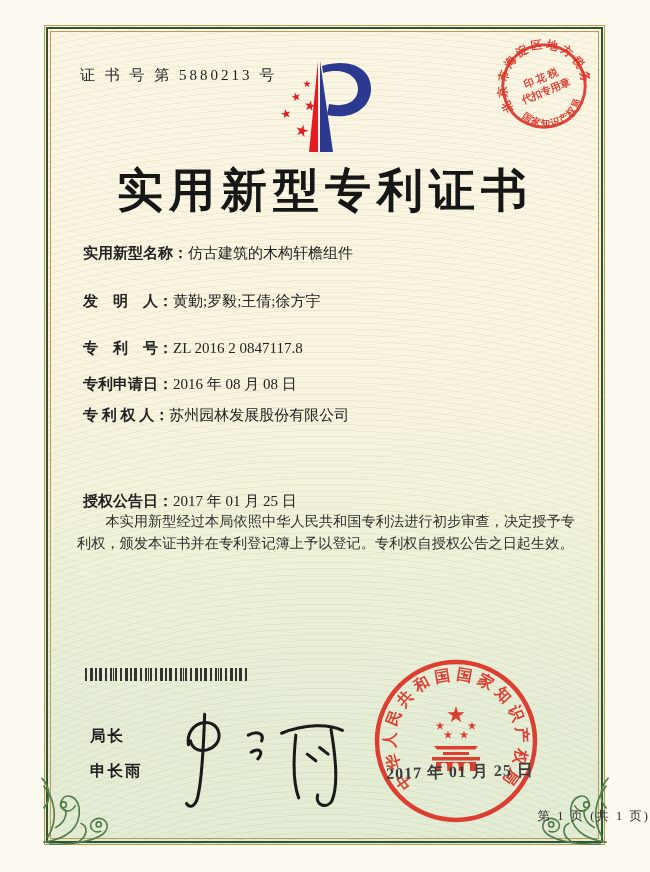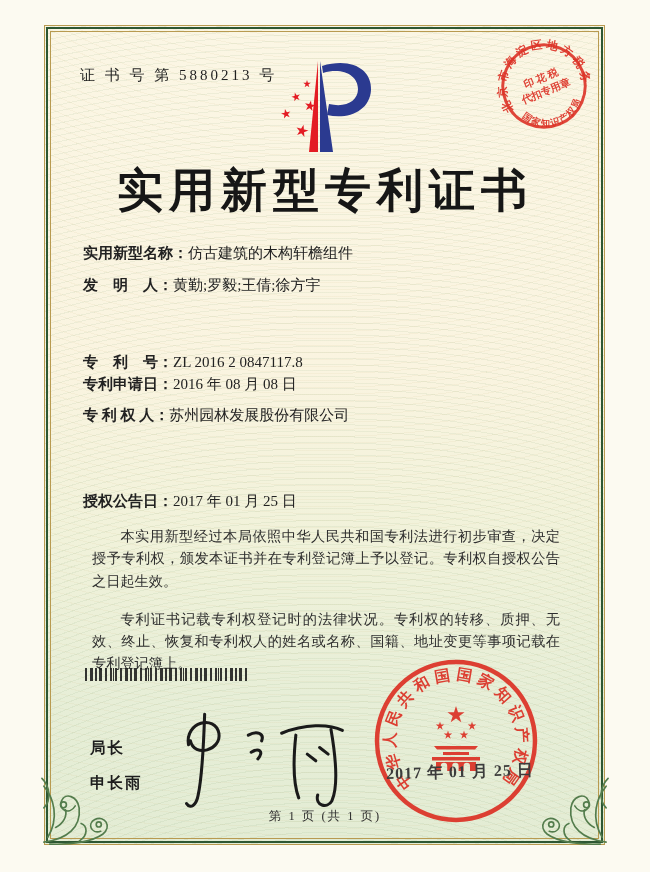--- a/index.html
+++ b/index.html
@@ -29,43 +29,43 @@
   }
   
   .row{position:absolute;left:83px;font-size:15px;white-space:nowrap;}
   .row .lbl{font-weight:bold;color:#222;}
   .row .val{color:#222;}
   
   .body-text{
     position:absolute;left:76px;top:509px;width:500px;
     font-size:14.2px;line-height:22.3px;text-align:justify;color:#2e2e2e;
   }
-  .body-text p{margin:16px;text-indent:2em;}
+  .body-text p{margin:1px;text-indent:2em;}
   
   .barcode{
     position:absolute;left:85px;top:668px;width:164px;height:13px;
     background-image:
       repeating-linear-gradient(90deg,#1b1b1b 0 2px,transparent 2px 5px),
       repeating-linear-gradient(90deg,#1b1b1b 0 1px,transparent 1px 7px);
     opacity:.88;
   }
   .official{position:absolute;left:90px;top:726px;font-size:15.5px;font-weight:bold;color:#1d1d1d;}
-  .official div{margin-bottom:14px;letter-spacing:2px;margin-top:12px;}
+  .official div{margin-bottom:14px;letter-spacing:2px;}
   .signature{position:absolute;left:160px;top:702px;width:190px;height:110px;}
   .seal-main{position:absolute;left:370px;top:655px;width:172px;height:172px;}
   .seal-date{
     position:absolute;left:386px;top:762px;font-size:16px;font-weight:bold;
     letter-spacing:1px;color:#3c3c3c;transform:rotate(-1.5deg);white-space:nowrap;
   }
   .seal-tax{position:absolute;left:495px;top:37px;width:98px;height:98px;transform:rotate(-22deg);}
   .flourish{position:absolute;width:98px;height:98px;}
   .flourish.bl{left:38px;top:749px;}
   .flourish.br{left:514px;top:749px;transform:scaleX(-1);}
   .footer{
-    position:absolute;left:0;top:808px;width:100%;text-align:center;
+    position:absolute;left:0;top:808px;width:100%;text-align:right;
     font-size:12.5px;letter-spacing:2px;color:#2f2f2f;
   }
   svg text{font-family:"Liberation Serif","DejaVu Serif",serif;}
 </style>
 </head>
 <body>
 
 <div class="paper"></div>
 <div class="frame"></div>
 
@@ -96,39 +96,38 @@
   </text>
   <text x="50" y="45" text-anchor="middle" font-size="10.5" font-weight="bold" fill="#dc3226" opacity=".92">印 花 税</text>
   <text x="50" y="59" text-anchor="middle" font-size="10.5" font-weight="bold" fill="#dc3226" opacity=".92">代扣专用章</text>
 </svg>
 
 <div class="title">实用新型专利证书</div>
 
 <div class="row" style="top:244px">
   <span class="lbl">实用新型名称：</span><span class="val">仿古建筑的木构轩檐组件</span>
 </div>
-<div class="row" style="top:276px">
+<div class="row" style="top:292px">
   <span class="lbl">发　明　人：</span><span class="val">黄勤;罗毅;王倩;徐方宇</span>
 </div>
-<div class="row" style="top:353px">
+<div class="row" style="top:339px">
   <span class="lbl">专　利　号：</span><span class="val">ZL 2016 2 0847117.8</span>
 </div>
 <div class="row" style="top:375px">
   <span class="lbl">专利申请日：</span><span class="val">2016 年 08 月 08 日</span>
 </div>
 <div class="row" style="top:406px">
   <span class="lbl">专 利 权 人：</span><span class="val">苏州园林发展股份有限公司</span>
 </div>
 <div class="row" style="top:492px">
   <span class="lbl">授权公告日：</span><span class="val">2017 年 01 月 25 日</span>
 </div>
 
 <div class="body-text">
   <p>本实用新型经过本局依照中华人民共和国专利法进行初步审查，决定授予专利权，颁发本证书并在专利登记簿上予以登记。专利权自授权公告之日起生效。</p>
-  <p>专利证书记载专利权登记时的法律状况。专利权的转移、质押、无效、终止、恢复和专利权人的姓名或名称、国籍、地址变更等事项记载在专利登记簿上。</p>
 </div>
 
 <div class="barcode"></div>
 
 <div class="official">
   <div>局长</div>
   <div>申长雨</div>
 </div>
 
 <svg class="signature" viewBox="0 0 200 110" fill="none" stroke="#1a1a1a" stroke-width="3.2" stroke-linecap="round">

